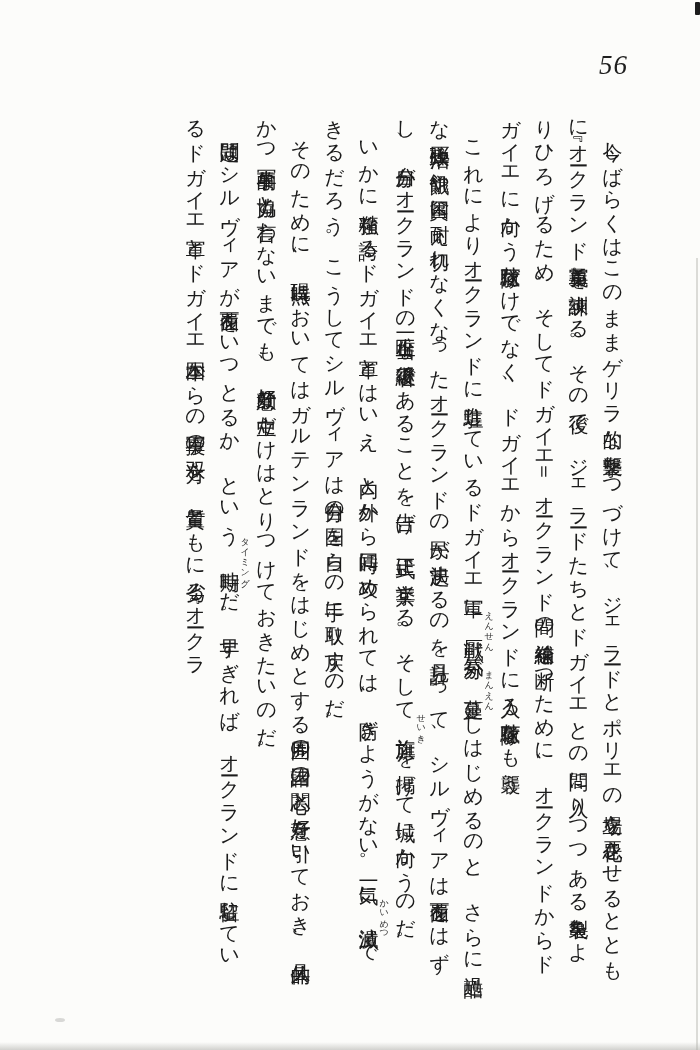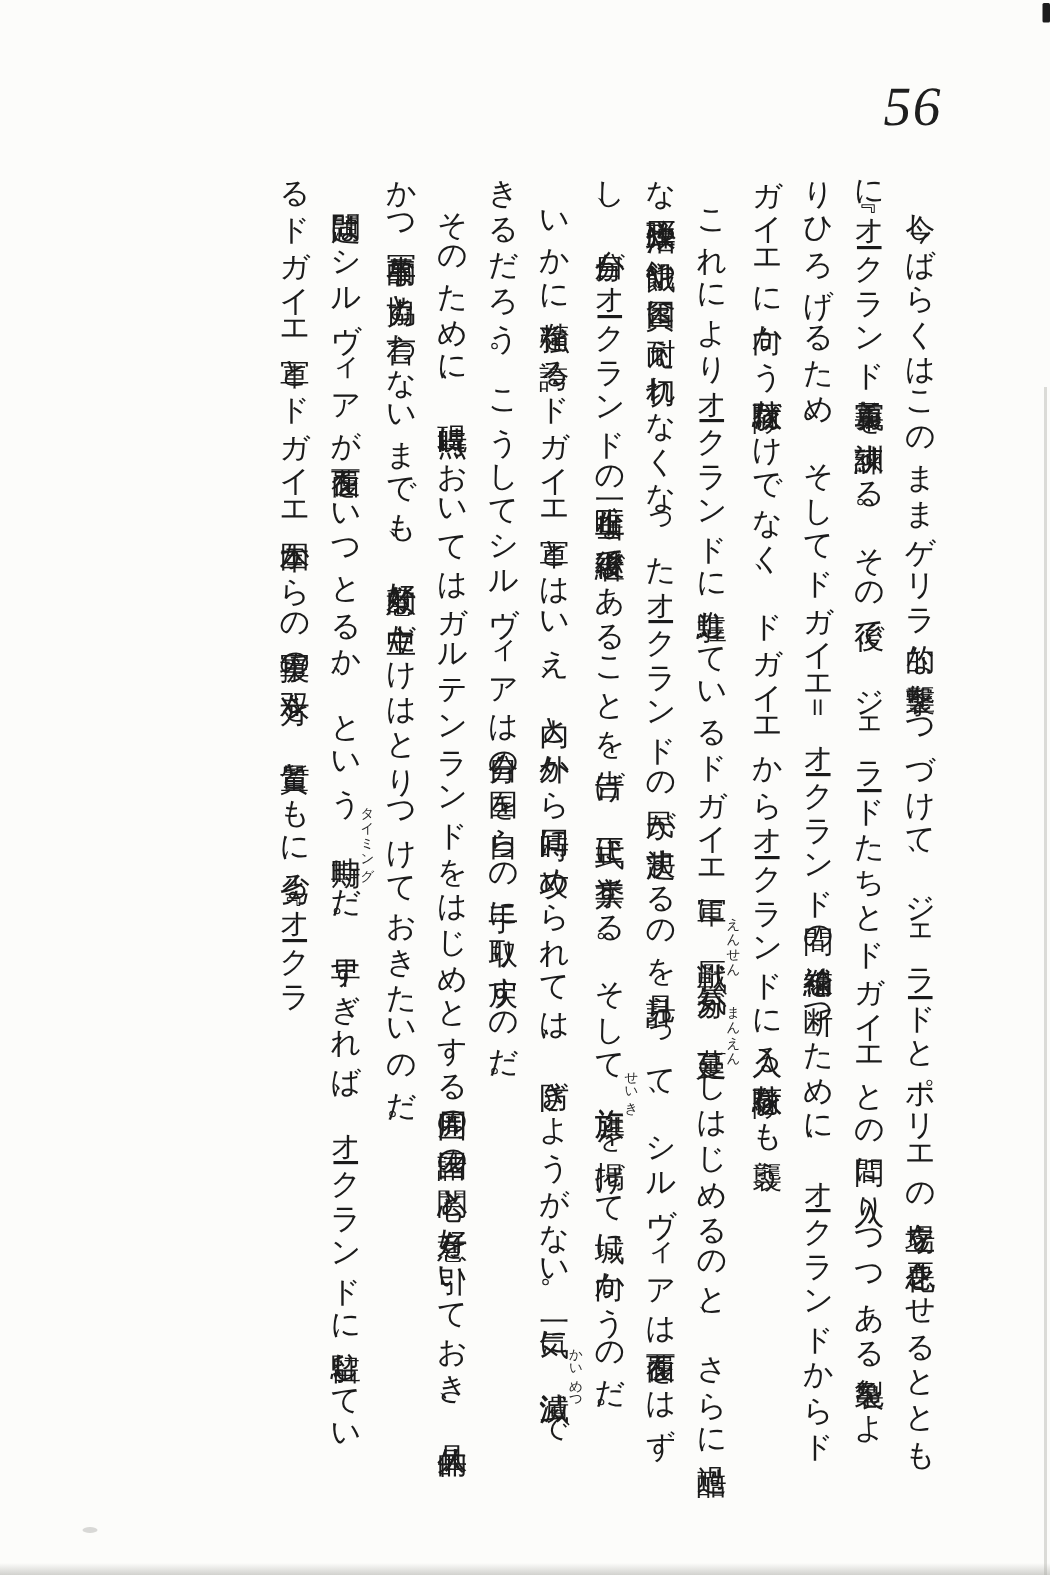--- a/index.html
+++ b/index.html
@@ -15,21 +15,21 @@
     font-family: "Liberation Serif", "DejaVu Serif", serif;
   }
   .page {
     position: absolute;
     inset: 0;
   }
   .page-number {
     position: absolute;
     top: 50px;
     right: 72px;
-    font-size: 37px;
+    font-size: 27px;
     font-style: italic;
     color: #1e1e1e;
     letter-spacing: 1px;
   }
   .text-block {
     position: absolute;
     top: 106px;
     right: 70px;
     height: 866px;
     writing-mode: vertical-rl;

